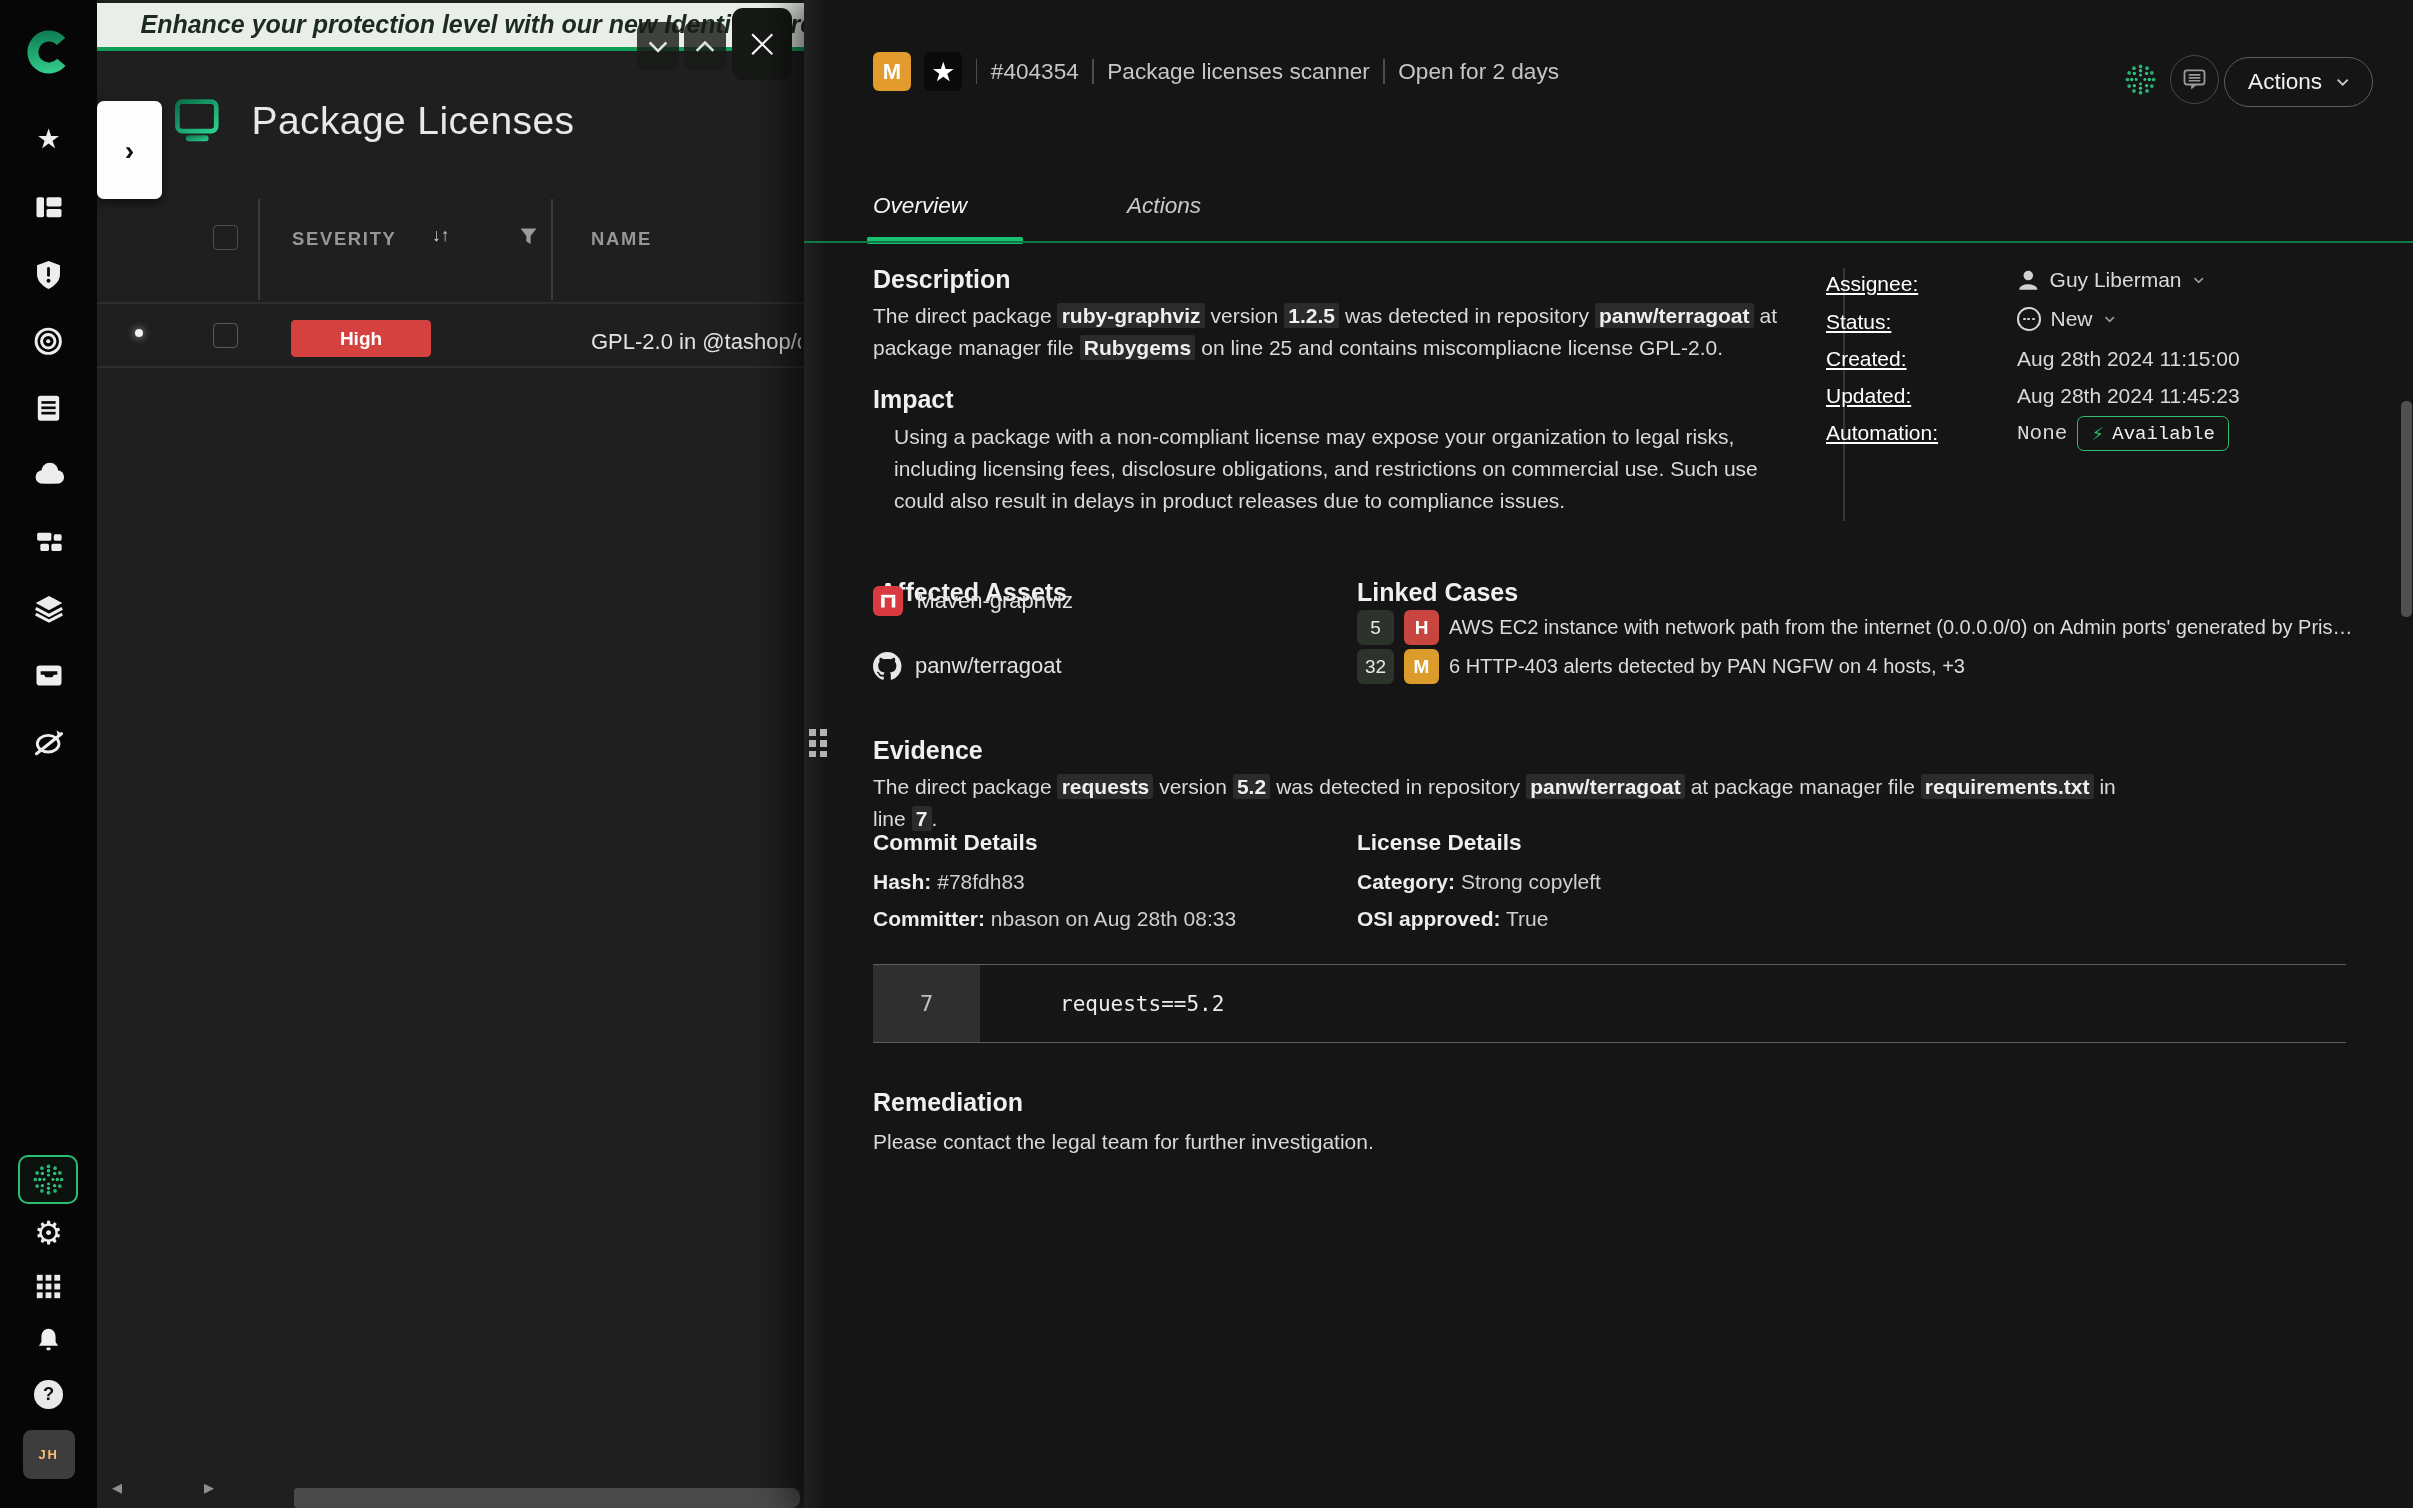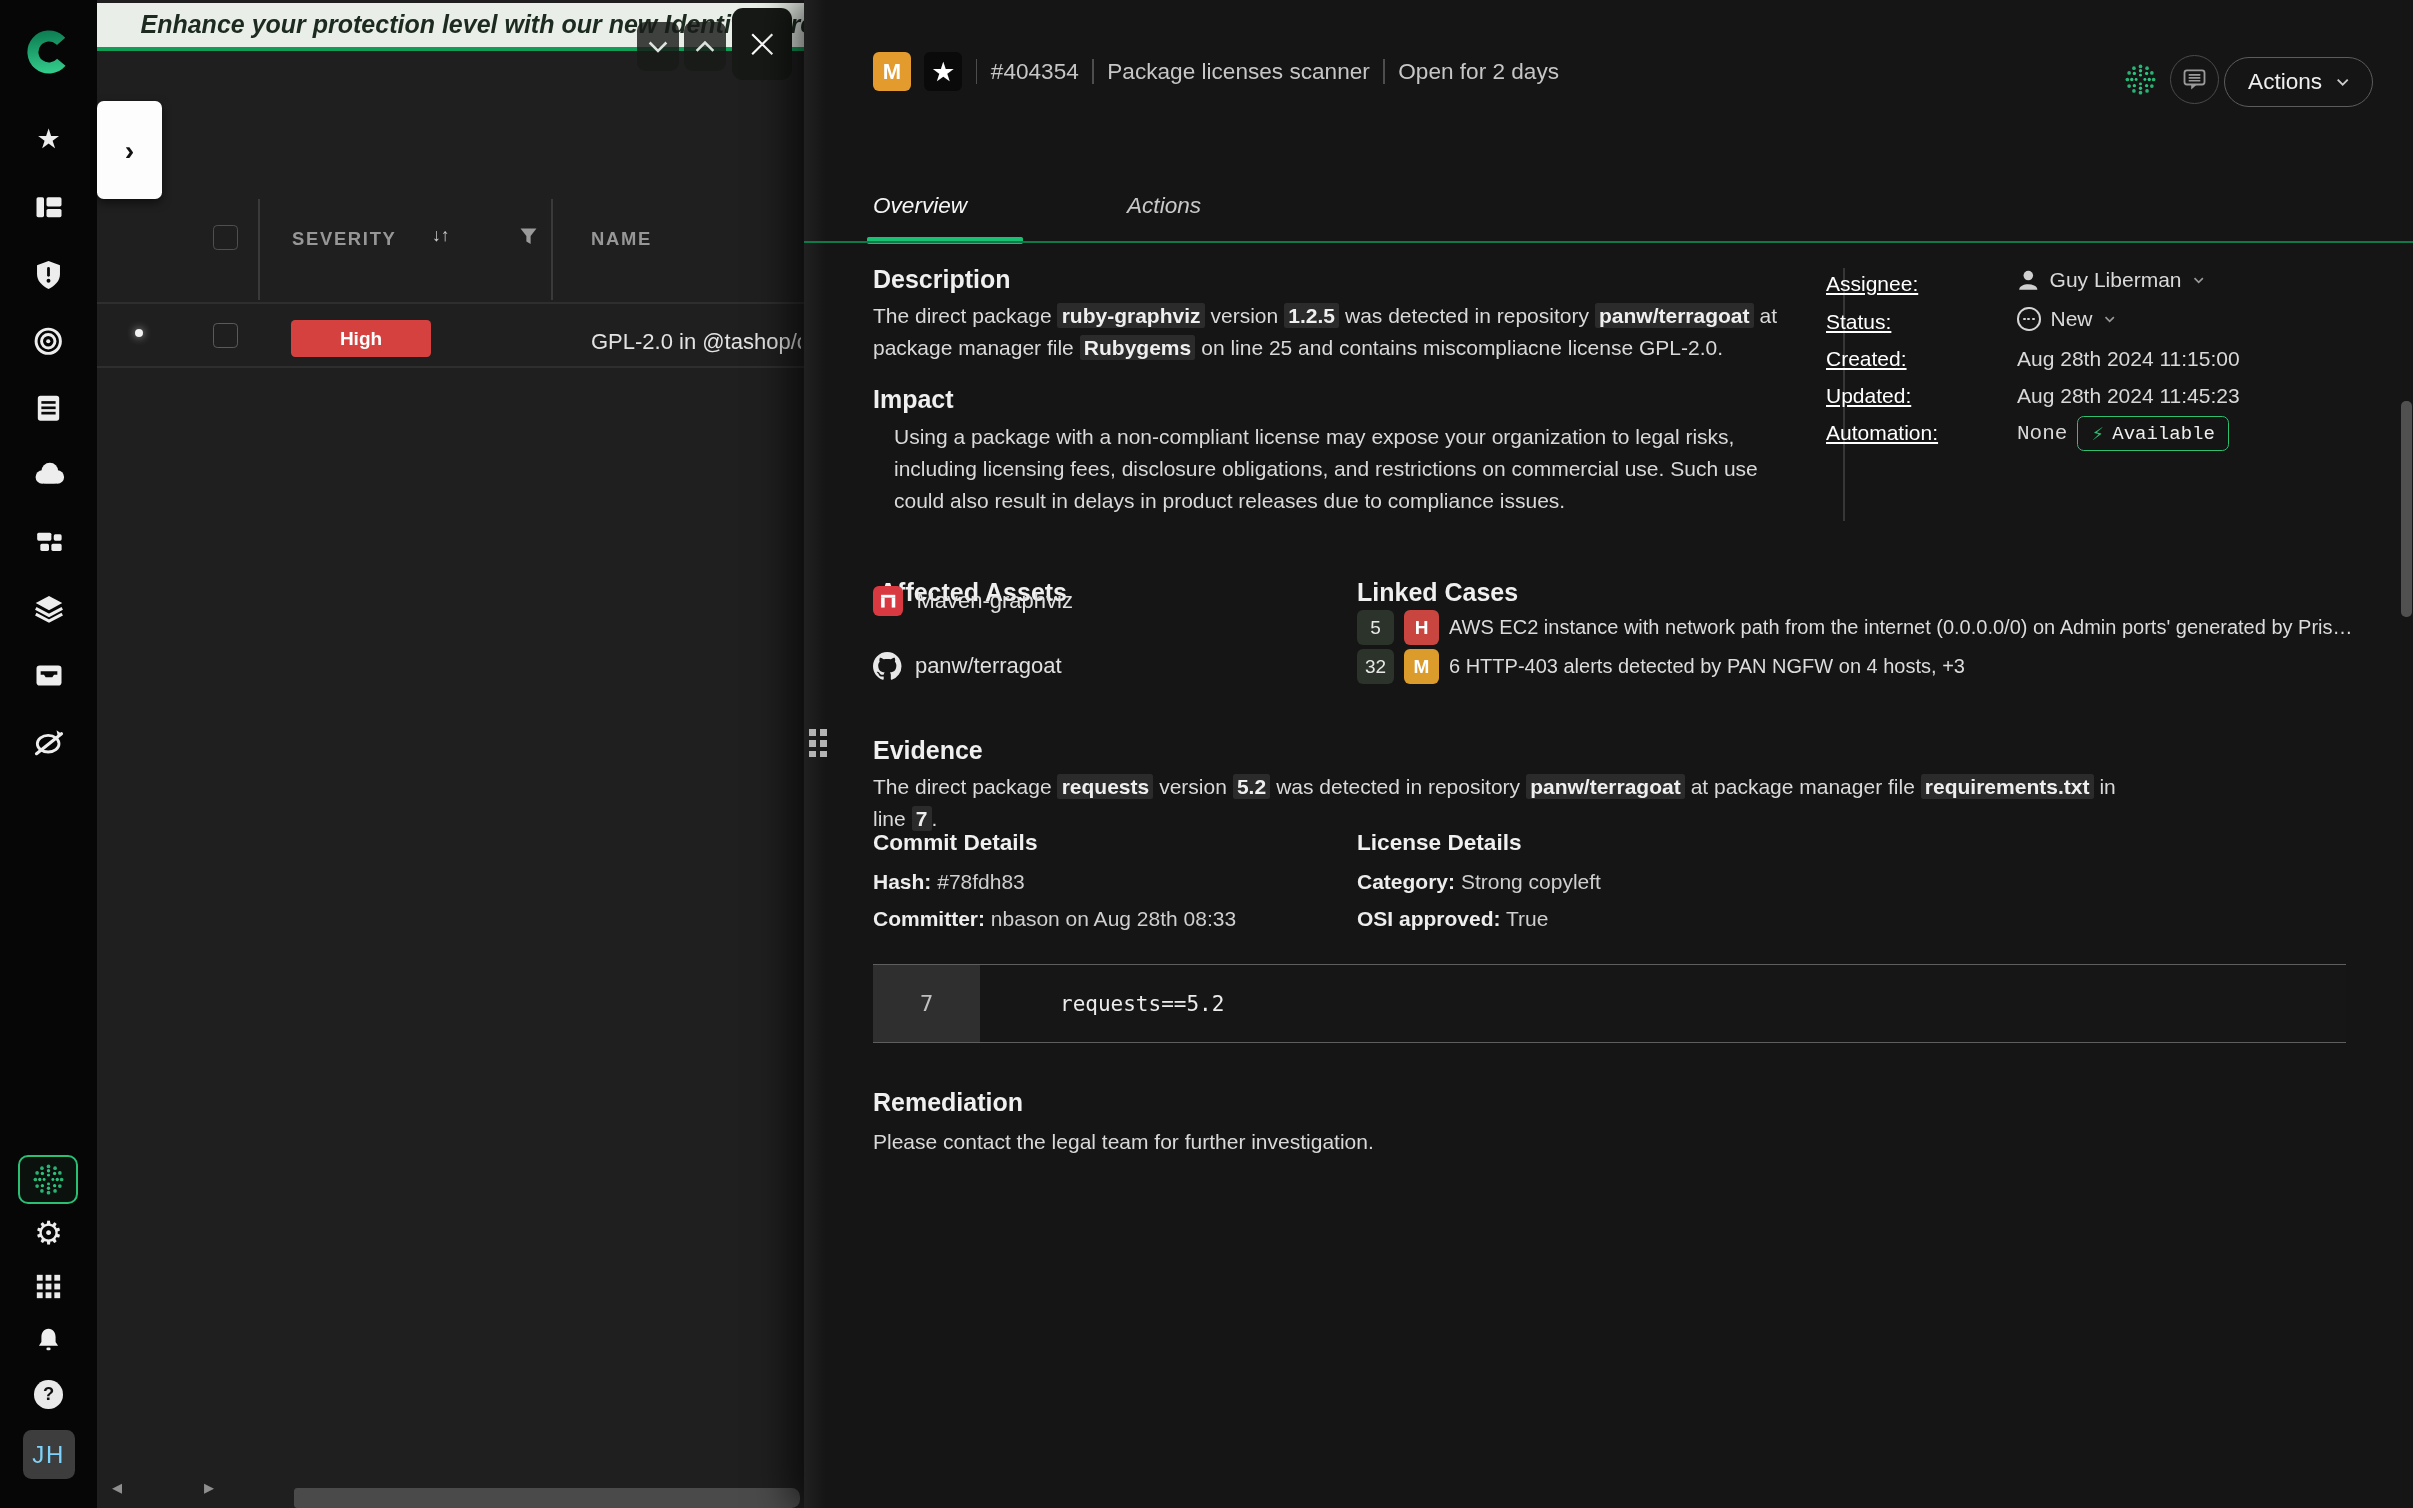--- a/index.html
+++ b/index.html
@@ -87,21 +87,21 @@
 
   .kv { position:absolute; font-size:21px; color:#cfcfcf; }
   .kv b { color:#ededed; }
 
   #code-block { position:absolute; left:69px; top:964px; width:1473px; height:79px; background:#161616; border-top:1.7px solid #5e5e5e; border-bottom:1.7px solid #5e5e5e; display:flex; }
   #code-gutter { width:107px; background:#2f2f2f; display:flex; align-items:center; justify-content:center; font-family:"DejaVu Sans Mono", monospace; font-size:22px; color:#c0c0c0; }
   #code-line { flex:1; display:flex; align-items:center; padding-left:80px; font-family:"DejaVu Sans Mono", monospace; font-size:21px; color:#ececec; }
 
   #v-scrollbar { position:absolute; left:1597px; top:401px; width:11px; height:216px; background:#505050; border-radius:5px; cursor:pointer; }
 
-  #jh-avatar { position:absolute; left:22.6px; top:1430px; width:52px; height:49px; background:#3d3d3d; border-radius:8.4px; display:flex; align-items:center; justify-content:center; font-size:24px; font-weight:normal; letter-spacing:1.7px; color:#7dd3fc; cursor:pointer; }
+  #jh-avatar { position:absolute; left:22.6px; top:1430px; width:52px; height:49px; background:#3d3d3d; border-radius:8.4px; display:flex; align-items:center; justify-content:center; font-size:13px; font-weight:bold; letter-spacing:1.7px; color:#fdba74; cursor:pointer; }
   #spiral-box { position:absolute; left:18.4px; top:1155px; width:60px; height:49px; border:2.1px solid #2abf75; border-radius:10px; background:#0b120d; display:flex; align-items:center; justify-content:center; cursor:pointer; }
   #help-circle { width:28.5px; height:28.5px; border-radius:50%; background:#e9e9e9; color:#111; font-size:18.4px; font-weight:bold; display:flex; align-items:center; justify-content:center; }
 </style>
 </head>
 <body>
 
 <div id="sidebar">
   <div class="side-icon" style="top:30px;">
     <svg width="44" height="44" viewBox="0 0 52 52">
       <defs>
@@ -263,20 +263,33 @@
   <div id="bn-close" class="bn-btn">
     <svg width="28.5" height="28.5" viewBox="0 0 34 34">
         <path d="M5 5 L29 29 M29 5 L5 29" stroke="#ffffff" stroke-width="2.6"></path>
       </svg>
   </div>
 
   <div id="expand-btn">
       <span>›</span>
     </div>
 
+  <div id="list-title-row">
+    <svg width="49" height="44" viewBox="0 0 58 52">
+      <defs>
+          <linearGradient id="mg" x1="0" y1="0" x2="1" y2="1">
+        <stop offset="0" stop-color="#0b6e49"></stop>
+            <stop offset="1" stop-color="#2bd391"></stop>
+          </linearGradient>
+        </defs>
+      <rect x="4" y="3" width="46" height="35" rx="6" fill="none" stroke="url(#mg)" stroke-width="5.5"></rect>
+      <rect x="14" y="43" width="27" height="7" rx="3.5" fill="url(#mg)"></rect>
+    </svg>
+    <span id="list-title">Package Licenses</span>
+  </div>
 
   <div class="checkbox abs" style="left:116px; top:225px; border-color:#4f4f4f;"></div>
   <div class="vline" style="left:161px; top:199px; height:101px;"></div>
   <span class="colhead" style="left:195px; top:228px;">SEVERITY</span>
   <span class="abs" style="left:335px; top:225px; font-size:17.6px; color:#c9c9c9;">↓↑</span>
   <svg class="abs" style="left:423px; top:228px;" width="17" height="17" viewBox="0 0 16 16">
     <path d="M0.5 0.5 H15.5 L10 7.5 V15 L6 12.6 V7.5 Z" fill="#9a9a9a"></path>
   </svg>
   <div class="vline" style="left:454px; top:199px; height:101px;"></div>
   <span class="colhead" style="left:494px; top:228px;">NAME</span>

